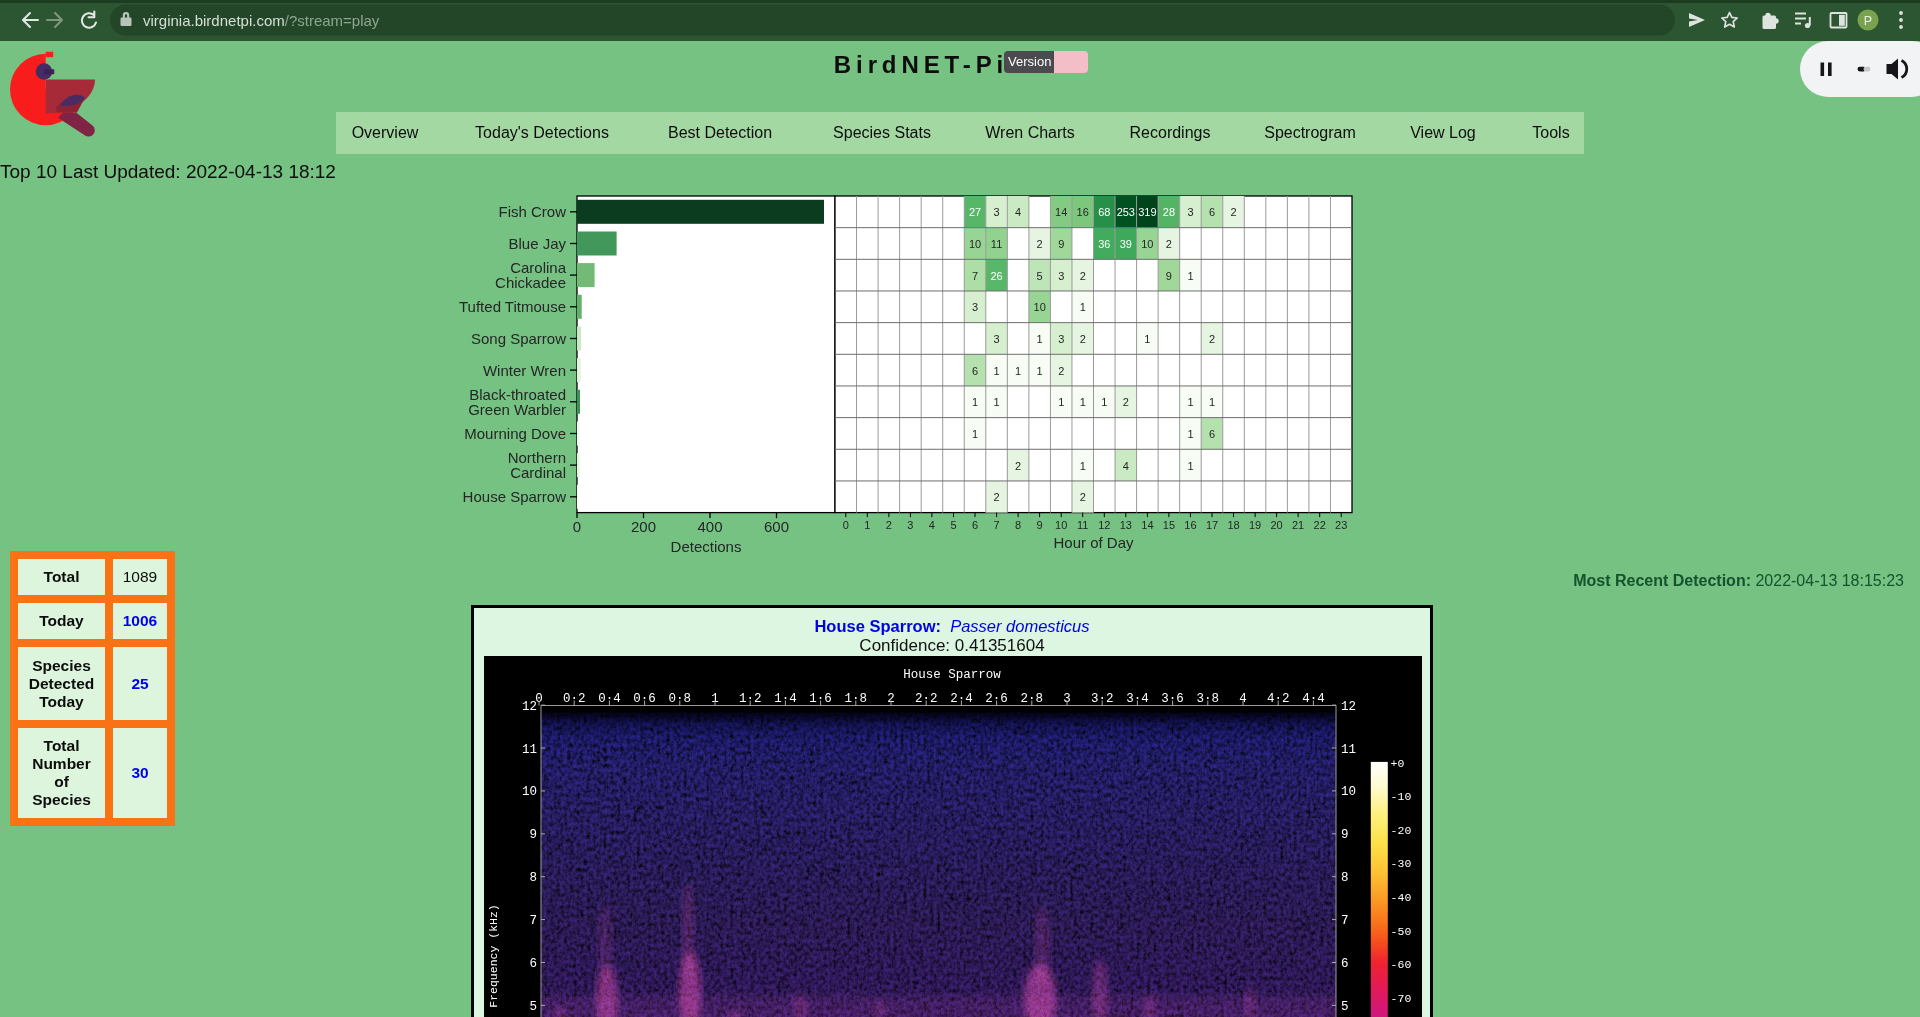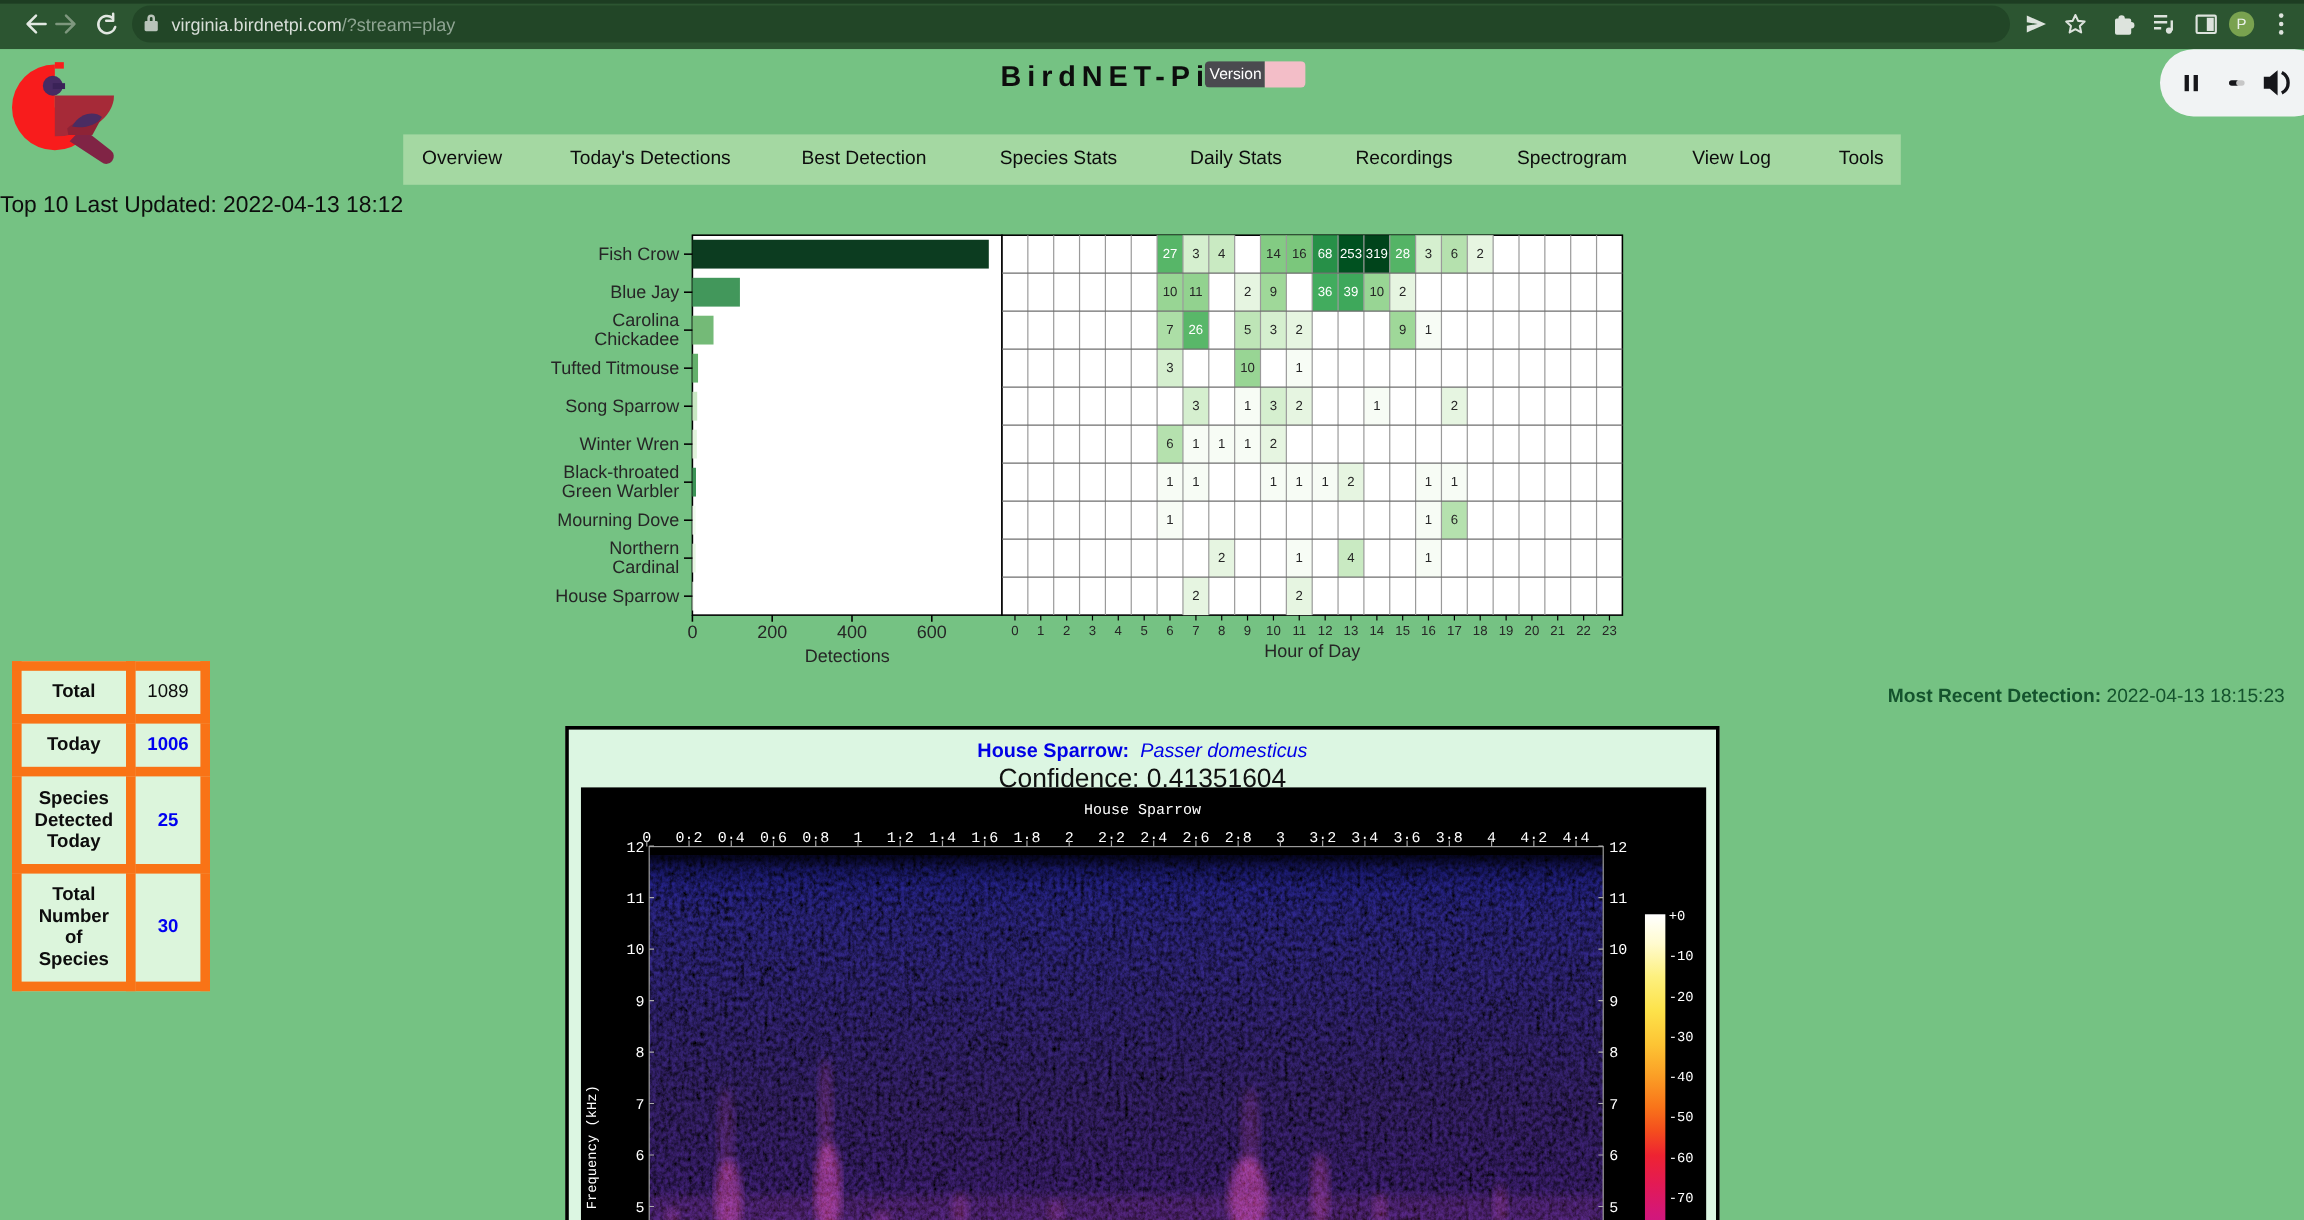--- a/index.html
+++ b/index.html
@@ -18,21 +18,21 @@
 .xlab{font-size:15px;fill:#262626}
 .hlab{font-size:11px;fill:#262626}
 .cell{font-size:11px}
 .stats{position:absolute;left:10px;top:551px;width:165px;border-collapse:collapse;background:#dcf5dc;table-layout:fixed}
 .stats td{border:8px solid #f97316;text-align:center;font-size:15.5px;color:#0d0d0d;padding:2px 6px;line-height:18px}
 .stats td.lab{font-weight:bold;width:95px}
 .stats td.blue{color:#0000f0;font-weight:bold}
 .h-recent{position:absolute;left:0;top:572px;width:1904px;text-align:right;font-size:16px;color:#14532d}
 .panel{position:absolute;left:471px;top:605px;width:962px;height:500px;background:#dcf6e2;border:3px solid #000}
 .p1{position:absolute;left:0;top:617px;width:1904px;text-align:center;font-size:16.5px;color:#0000e6}
-.p2{position:absolute;left:0;top:636px;width:1904px;text-align:center;font-size:22px;color:#111}
+.p2{position:absolute;left:0;top:636px;width:1904px;text-align:center;font-size:17px;color:#111}
 .spec{position:absolute;opacity:0.999}
 .mon13{font-family:"Liberation Mono",monospace;font-size:12.5px}
 .mon12{font-family:"Liberation Mono",monospace;font-size:11.5px}
 </style></head><body>
 <div class="chrome">
 <svg width="1920" height="41" viewBox="0 0 1920 41" xmlns="http://www.w3.org/2000/svg">
 <rect x="0" y="0" width="1920" height="41" fill="#2c5531"></rect>
 <rect x="0" y="0" width="1920" height="3" fill="#1d3d22"></rect>
 <rect x="110" y="4.5" width="1565" height="31" rx="15.5" fill="#224627"></rect>
 <g stroke="#e2e8e2" stroke-width="2.1" fill="none" stroke-linecap="round" stroke-linejoin="round">
@@ -93,21 +93,21 @@
         <rect x="63.5" y="25.8" width="7" height="4.6" rx="2.3" fill="#c7c7c7"></rect>
 <path d="M86.5,23 h5 l6.5,-5.5 v21 l-6.5,-5.5 h-5 Z"></path>
 <path d="M101.5,19.5 a9.5,9.5 0 0 1 0,17" stroke="#16161a" stroke-width="2.8" fill="none"></path>
 </g>
 </svg></div>
 <div class="nav">
     <span style="left:49px">Overview</span>
     <span style="left:206px">Today's Detections</span>
     <span style="left:384px">Best Detection</span>
     <span style="left:546px">Species Stats</span>
-    <span style="left:694px">Daily Stats</span>
+    <span style="left:694px">Wren Charts</span>
     <span style="left:834px">Recordings</span>
     <span style="left:974px">Spectrogram</span>
     <span style="left:1107px">View Log</span>
     <span style="left:1215px">Tools</span>
   </div>
 <div class="h-top10">Top 10 Last Updated: 2022-04-13 18:12</div>
 <svg class="figure" style="left:400px;top:150px" width="1010" height="430" viewBox="400 150 1010 430" xmlns="http://www.w3.org/2000/svg">
     <rect x="577.0" y="196.0" width="258.0" height="316.6" fill="#ffffff" stroke="#000" stroke-width="1.3"></rect>
     <rect x="835.0" y="196.0" width="517.0" height="316.6" fill="#ffffff" stroke="#000" stroke-width="1.3"></rect>
     <rect x="577.0" y="199.8" width="247.0" height="24.0" fill="#0c3c20"></rect>

